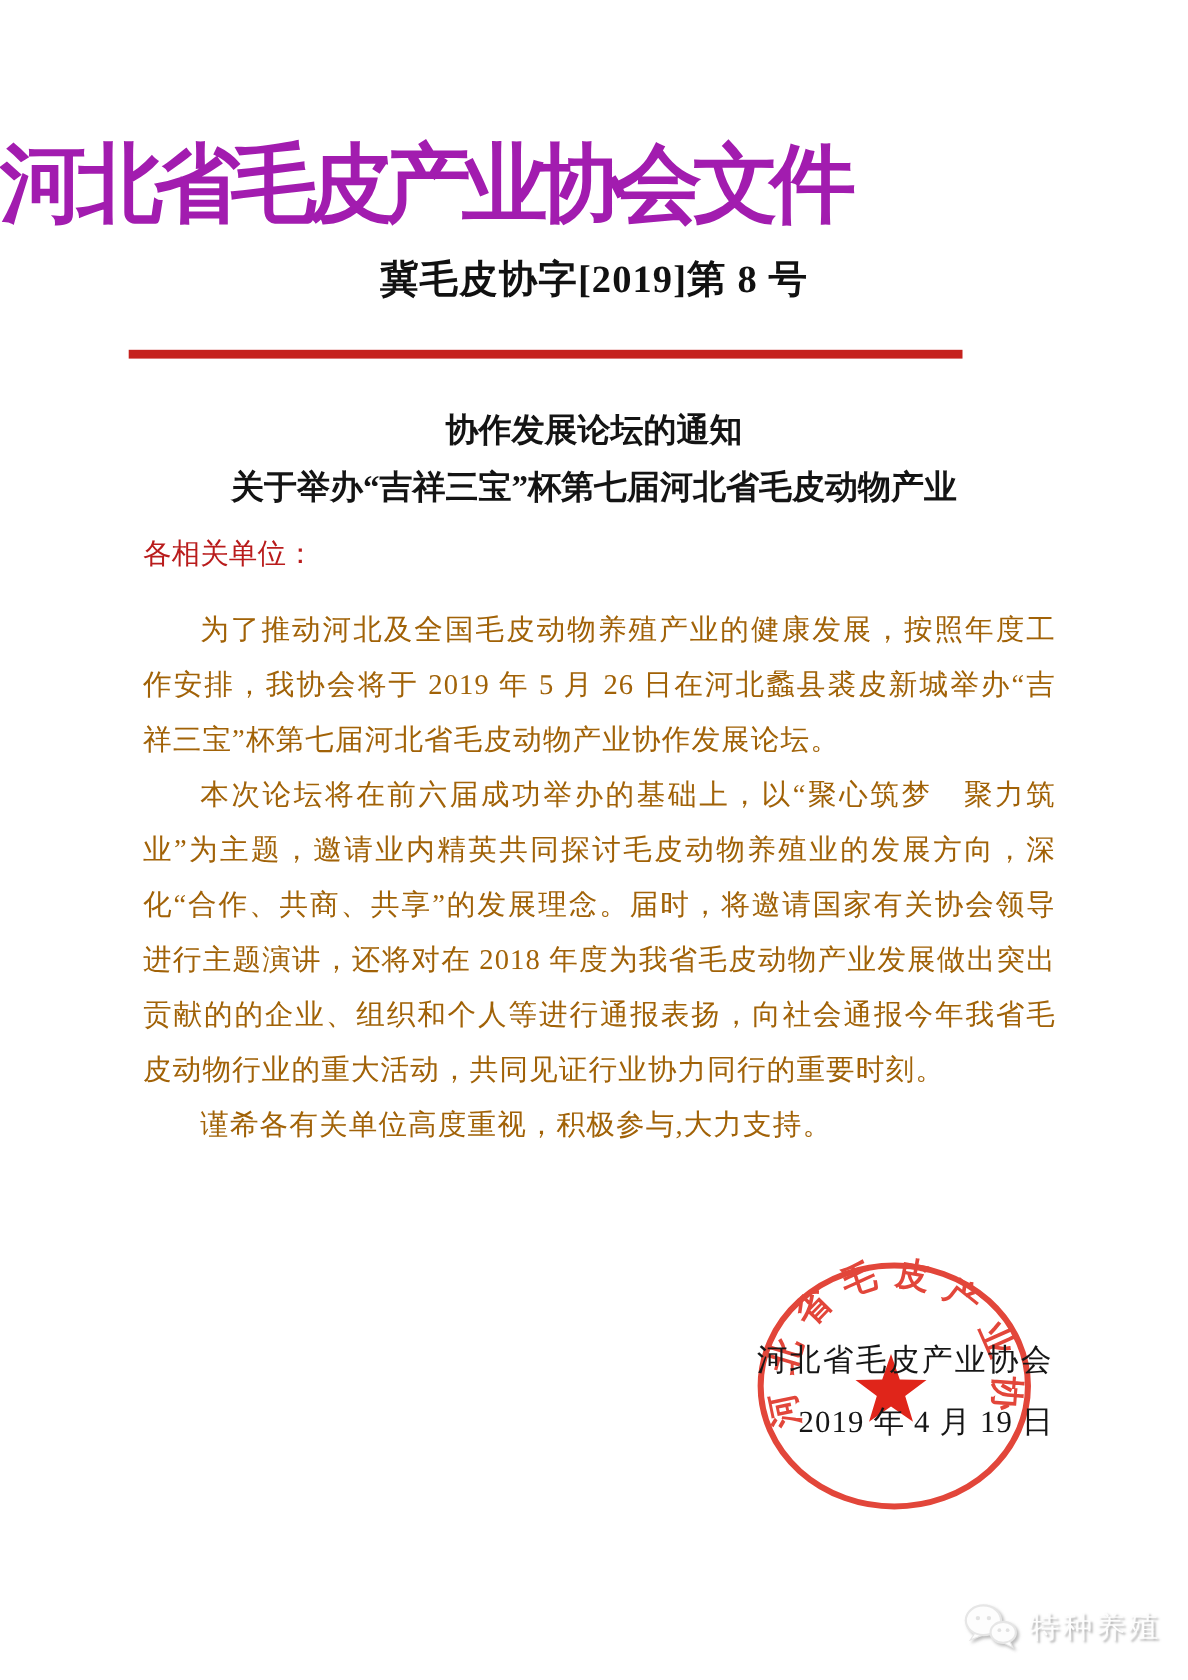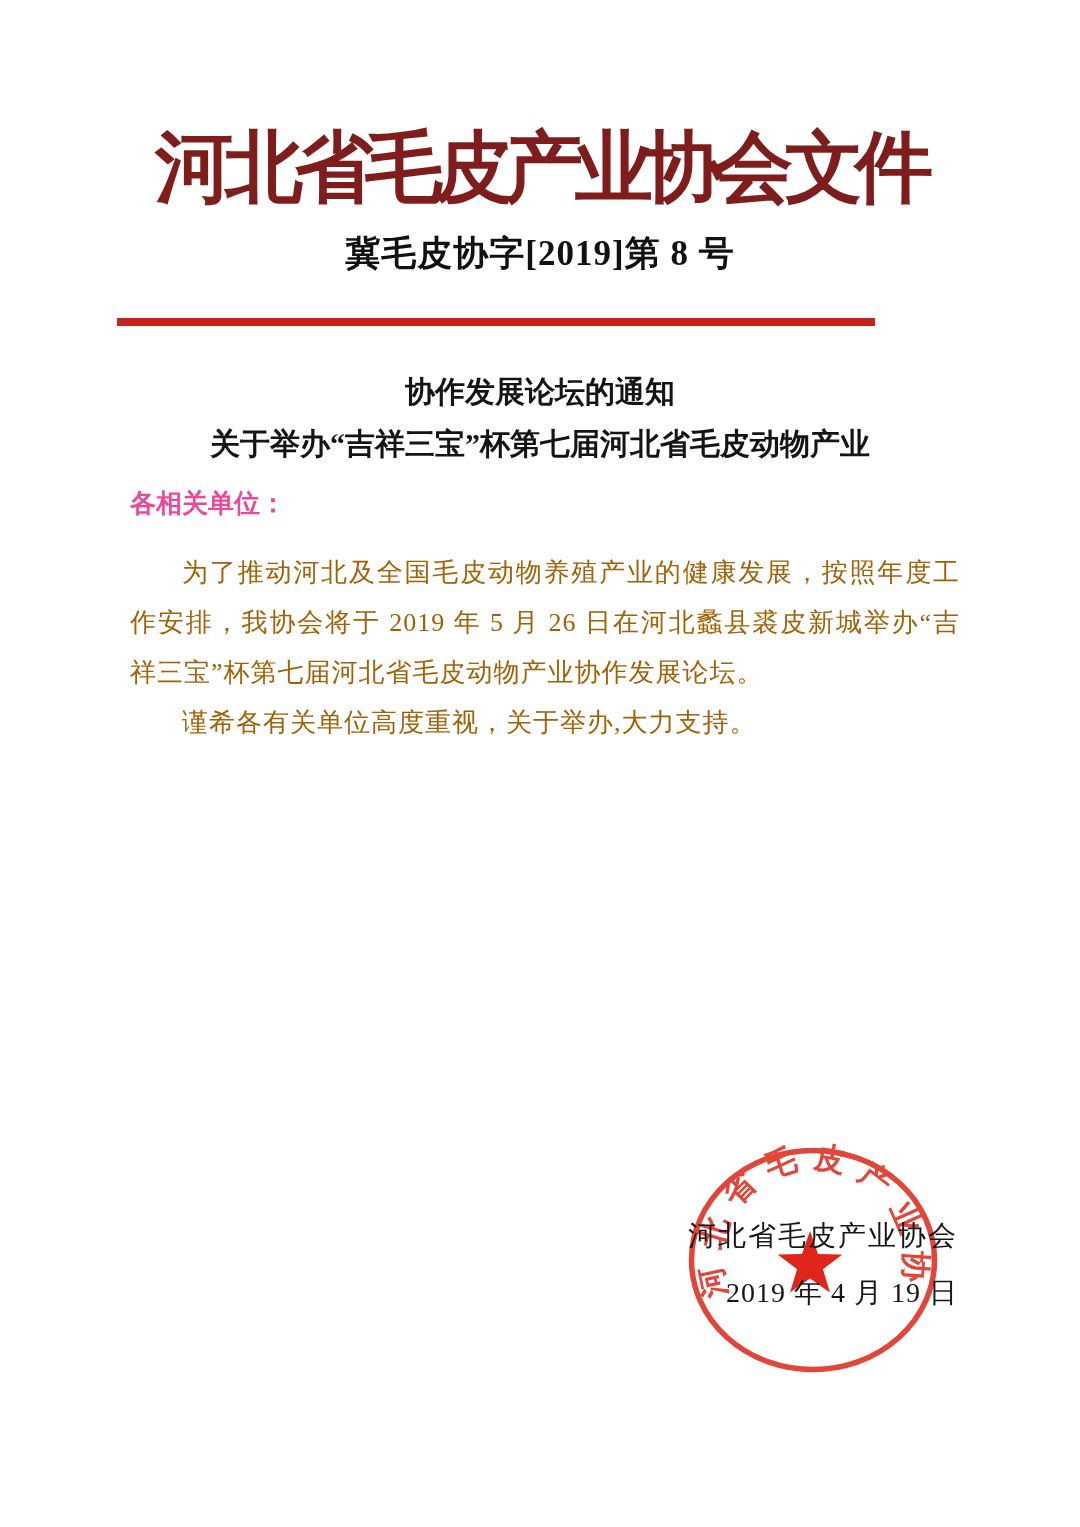--- a/index.html
+++ b/index.html
@@ -1,26 +1,26 @@
 <!DOCTYPE html>
 <html><head>
 <meta charset="utf-8">
 <style>
   html,body{margin:0;padding:0;background:#fff;}
   #page{position:relative;width:1080px;height:1527px;background:#ffffff;overflow:hidden;
         font-family:"Liberation Serif","DejaVu Serif",serif;color:#1b1b1b;}
   .abs{position:absolute;}
-  .header-title{left:0;right:0;top:118px;text-align:center;font-size:78px;font-weight:bold;
-        color:#7f1d1d;letter-spacing:-8px;line-height:100px;white-space:nowrap;}
+  .header-title{left:0;right:0;top:118px;text-align:left;font-size:78px;font-weight:bold;
+        color:#a21caf;letter-spacing:-8px;line-height:100px;white-space:nowrap;}
   .doc-number{left:0;right:0;top:230px;text-align:center;font-size:35px;font-weight:bold;
         letter-spacing:1px;color:#111;}
   .red-rule{left:117px;top:318px;width:758px;height:8px;background:#c5221e;}
   .notice-title{left:0;right:0;top:366px;text-align:center;font-size:30px;font-weight:bold;
         line-height:52px;color:#141414;}
-  .salutation{left:130px;top:486px;font-size:26px;color:#ec4899;font-weight:bold;}
+  .salutation{left:130px;top:486px;font-size:26px;color:#b91c1c;}
   .body-text{left:130px;top:548px;width:830px;font-size:26px;line-height:50px;
         text-align:justify;color:#a16207;}
   .body-text p{margin:0;text-indent:52px;letter-spacing:1px;}
   .sig-name{right:122px;top:1217px;font-size:28px;letter-spacing:2px;color:#161616;z-index:3;}
   .sig-date{right:122px;top:1274px;font-size:28px;letter-spacing:1px;color:#161616;z-index:3;margin-left:16px;}
   .seal{left:685px;top:1142px;z-index:2;}
   .seal text{font-weight:bold;}
   .watermark{right:24px;bottom:26px;display:flex;align-items:center;gap:9px;z-index:1;
         font-family:"Liberation Sans","DejaVu Sans",sans-serif;}
   .watermark .wm-label{font-size:27px;color:#fdfdfd;letter-spacing:3px;
@@ -40,30 +40,44 @@
 
   <div class="abs notice-title">
     <div>协作发展论坛的通知</div>
     <div>关于举办“吉祥三宝”杯第七届河北省毛皮动物产业</div>
   </div>
 
   <div class="abs salutation">各相关单位：</div>
 
   <div class="abs body-text">
     <p>为了推动河北及全国毛皮动物养殖产业的健康发展，按照年度工作安排，我协会将于 2019 年 5 月 26 日在河北蠡县裘皮新城举办“吉祥三宝”杯第七届河北省毛皮动物产业协作发展论坛。</p>
-    <p>谨希各有关单位高度重视，关于举办,大力支持。</p>
+    <p>本次论坛将在前六届成功举办的基础上，以“聚心筑梦　聚力筑业”为主题，邀请业内精英共同探讨毛皮动物养殖业的发展方向，深化“合作、共商、共享”的发展理念。届时，将邀请国家有关协会领导进行主题演讲，还将对在 2018 年度为我省毛皮动物产业发展做出突出贡献的的企业、组织和个人等进行通报表扬，向社会通报今年我省毛皮动物行业的重大活动，共同见证行业协力同行的重要时刻。</p>
+    <p>谨希各有关单位高度重视，积极参与,大力支持。</p>
   </div>
 
   <div class="abs sig-name">河北省毛皮产业协会</div>
 
   <div class="abs sig-date">2019 年 4 月 19 日</div>
 
   <svg class="abs seal" width="256" height="236" viewBox="0 0 256 236">
     <ellipse cx="128" cy="118" rx="121.5" ry="109.5" fill="none" stroke-width="5.5" stroke="#e2463a"></ellipse>
     <path id="sealTextPath" d="M 42.7 152.5 A 92 92 0 1 1 213.3 152.5" fill="none"></path>
     <text font-size="31" letter-spacing="2" fill="#e2463a">
       <textPath href="#sealTextPath" startOffset="0" textLength="392" lengthAdjust="spacing">河北省毛皮产业协会</textPath>
     </text>
     <polygon points="125,89 133,112 157.3,112.5 137.9,127.2 145,150.5 125,136.6 105,150.5 112.1,127.2 92.7,112.5 117,112" fill="#e0251a"></polygon>
   </svg>
 
+  <div class="abs watermark">
+    <svg class="wm-icon" width="52" height="44" viewBox="0 0 52 44">
+      <ellipse cx="19" cy="16" rx="16" ry="13.5" fill="#fdfdfd" stroke="#e6e6e6" stroke-width="2"></ellipse>
+      <path d="M 11 28 L 7 34 L 17 30 Z" fill="#fdfdfd" stroke="#e6e6e6" stroke-width="1"></path>
+      <ellipse cx="37" cy="27" rx="11.5" ry="9.5" fill="#fdfdfd" stroke="#e6e6e6" stroke-width="2"></ellipse>
+      <path d="M 43 35 L 46 41 L 38 37 Z" fill="#fdfdfd" stroke="#e6e6e6" stroke-width="1"></path>
+      <circle cx="14" cy="14" r="2" fill="#e2e2e2"></circle>
+      <circle cx="24" cy="14" r="2" fill="#e2e2e2"></circle>
+      <circle cx="33.5" cy="25" r="1.7" fill="#e2e2e2"></circle>
+      <circle cx="41" cy="25" r="1.7" fill="#e2e2e2"></circle>
+    </svg>
+    <span class="wm-label">特种养殖</span>
+  </div>
 
 </div>
 
 </body></html>

